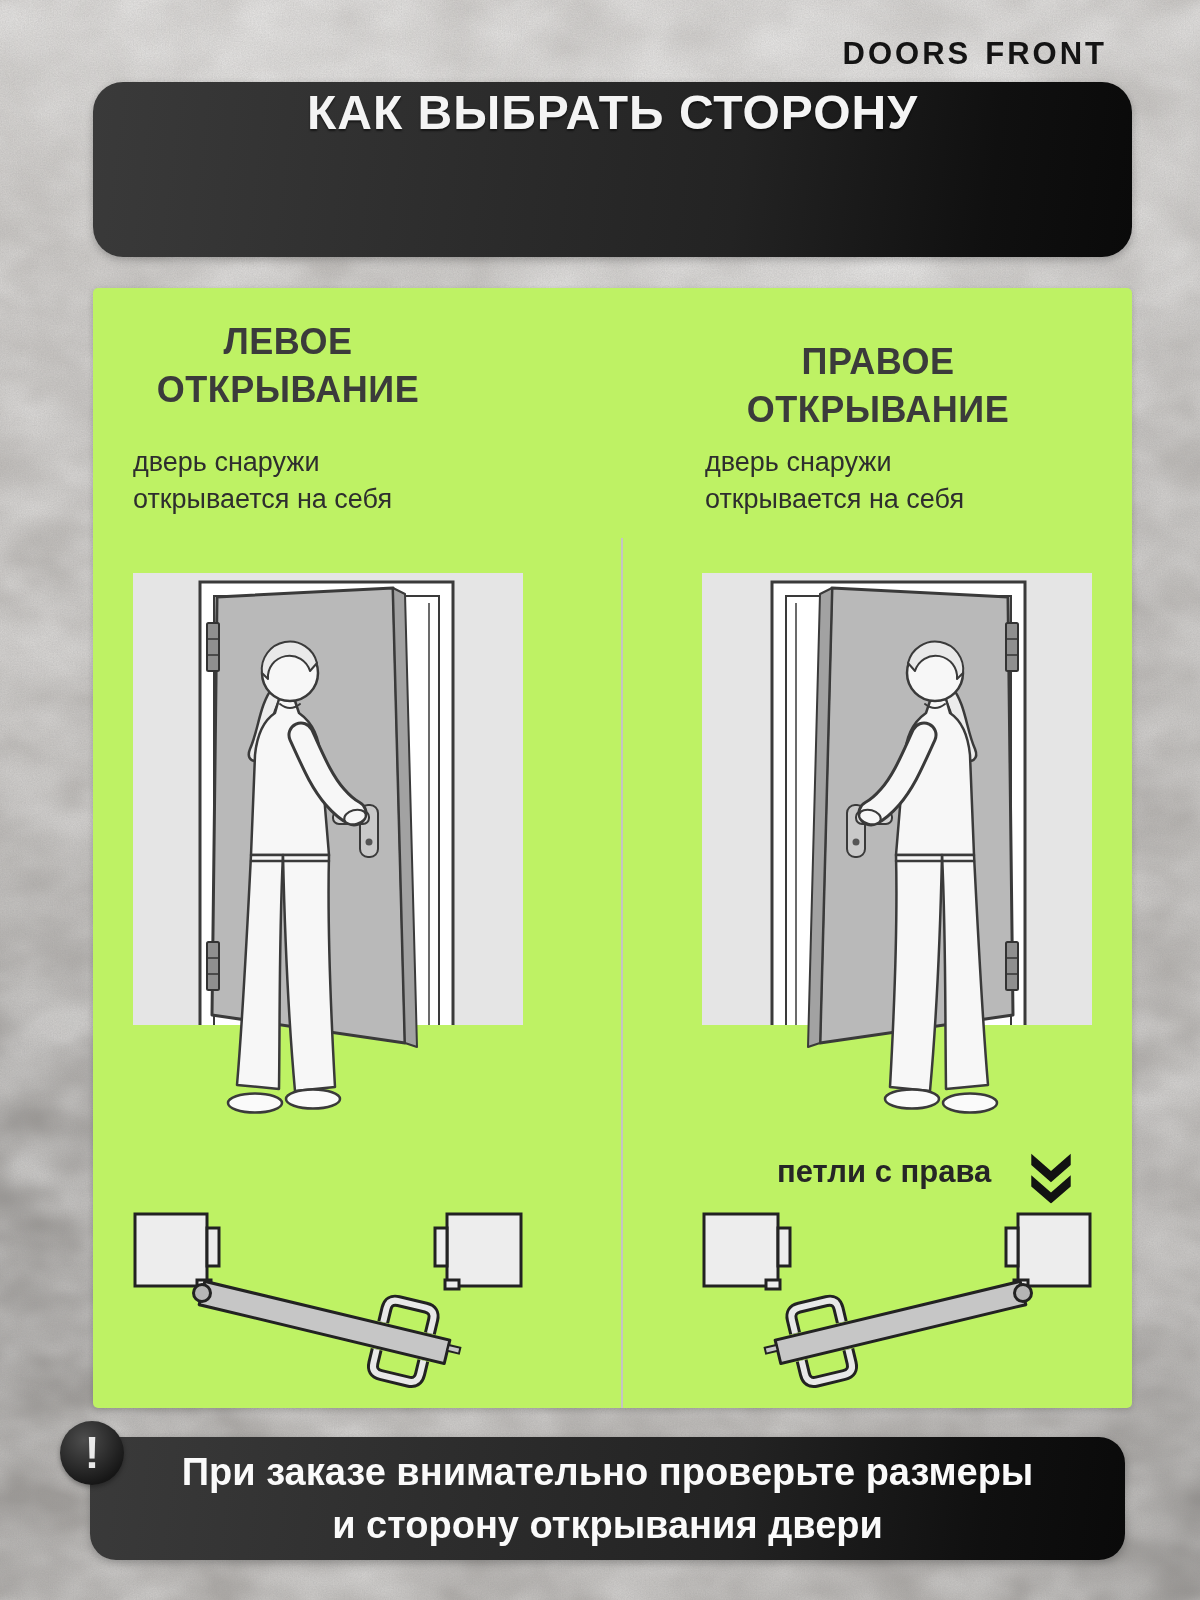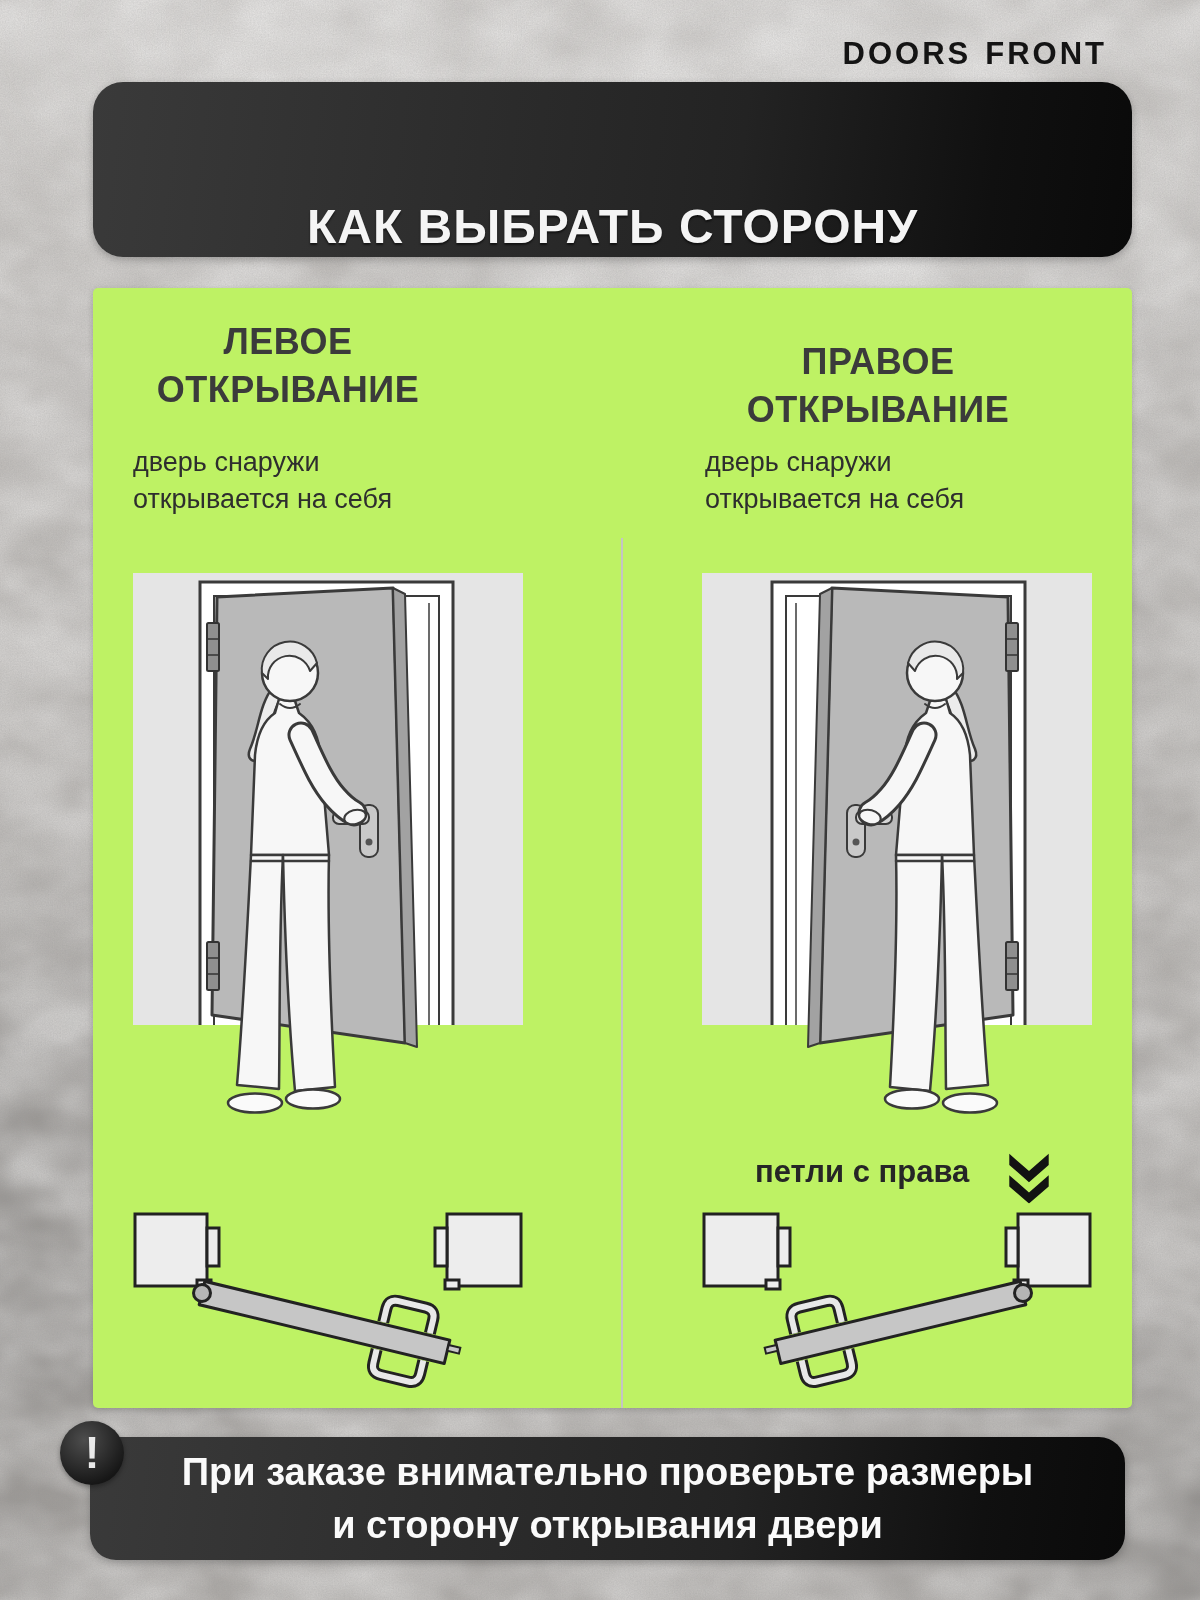--- a/index.html
+++ b/index.html
@@ -28,21 +28,21 @@
   }
   .logo-block{display:inline-block;width:14px;height:34px;background:#9d9b99;}
 
   
   .banner{
     background:linear-gradient(97deg,#3a3a3a 0%,#2b2b2b 40%,#232323 62%,#101010 86%,#0a0a0a 100%);
     box-shadow:0 3px 8px rgba(0,0,0,.25);
   }
   .header{
     left:93px;top:82px;width:1039px;height:175px;border-radius:30px;
-    display:flex;flex-direction:column;align-items:center;justify-content:flex-end;
+    display:flex;flex-direction:column;align-items:center;justify-content:space-between;
   }
   .header span{
     display:block;color:#f4f4f4;font-weight:700;font-size:48px;line-height:61px;
     letter-spacing:1px;text-align:center;text-shadow:0 2px 2px rgba(0,0,0,.55);
   }
 
   
   .card{
     left:93px;top:288px;width:1039px;height:1120px;background:#bef264;border-radius:5px;
     box-shadow:0 2px 6px rgba(0,0,0,.18);
@@ -59,21 +59,21 @@
   .panel-subtitle span{display:block;}
   .panel-subtitle.left{left:40px;}
   .panel-subtitle.right{left:612px;}
 
   .illu{width:390px;height:570px;top:275px;}
   .illu.left{left:40px;}
   .illu.right{left:609px;transform:scaleX(-1);}
 
   .hinge-row{top:854px;height:60px;display:flex;align-items:center;gap:13px;}
   .hinge-row.left{left:46px;}
-  .hinge-row.right{left:662px;gap:36px;}
+  .hinge-row.right{left:684px;gap:36px;}
   .hinge-label{font-size:31px;font-weight:700;color:#262626;white-space:nowrap;}
   .chev{width:48px;height:56px;margin-top:10px;flex:none;}
 
   .topview{width:390px;height:195px;top:920px;}
   .topview.left{left:40px;}
   .topview.right{left:609px;transform:scaleX(-1);}
 
   
   .footer-bar{
     left:90px;top:1437px;width:1035px;height:123px;border-radius:26px;

